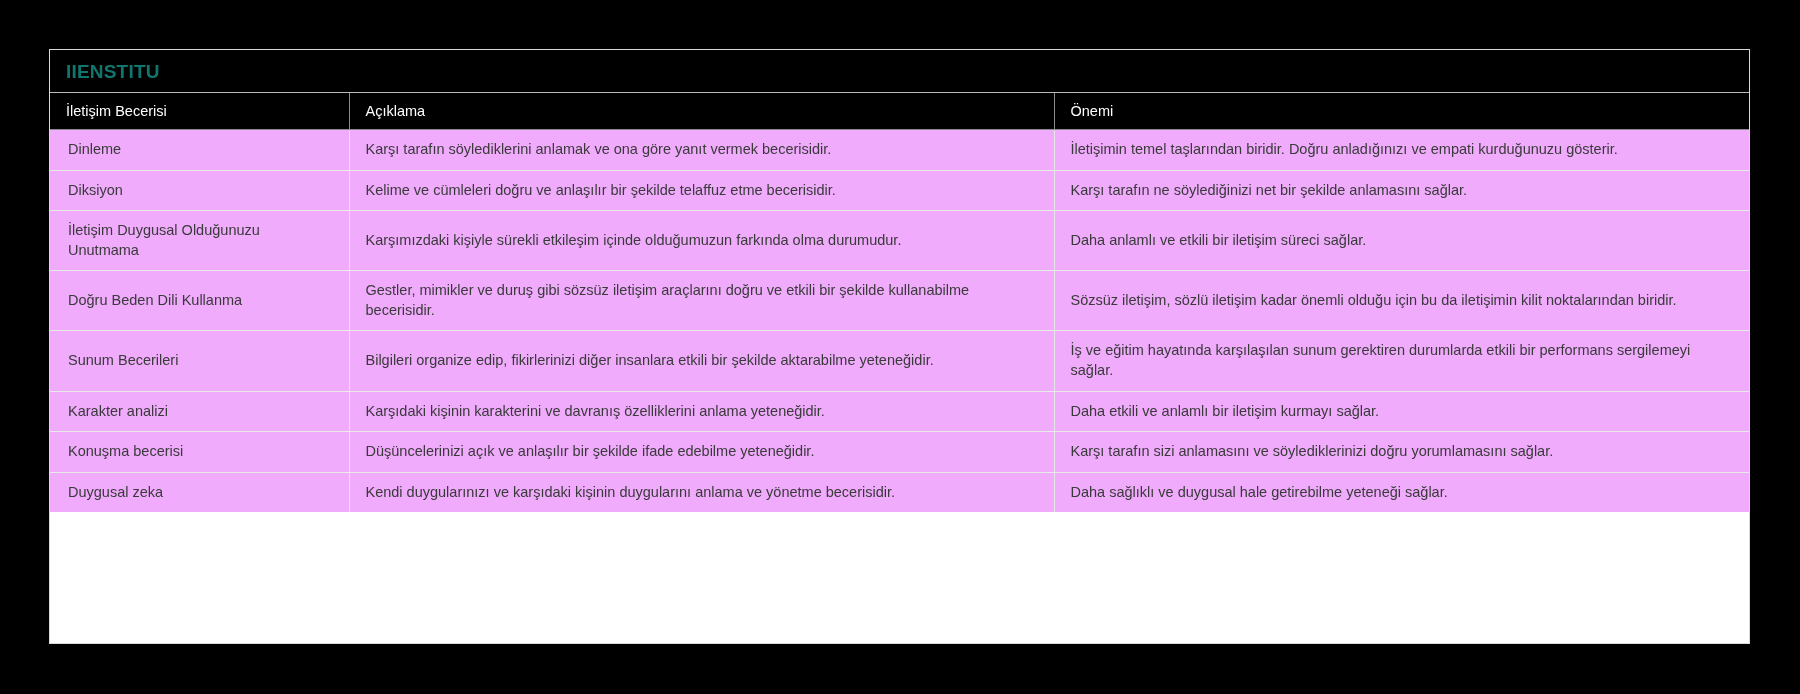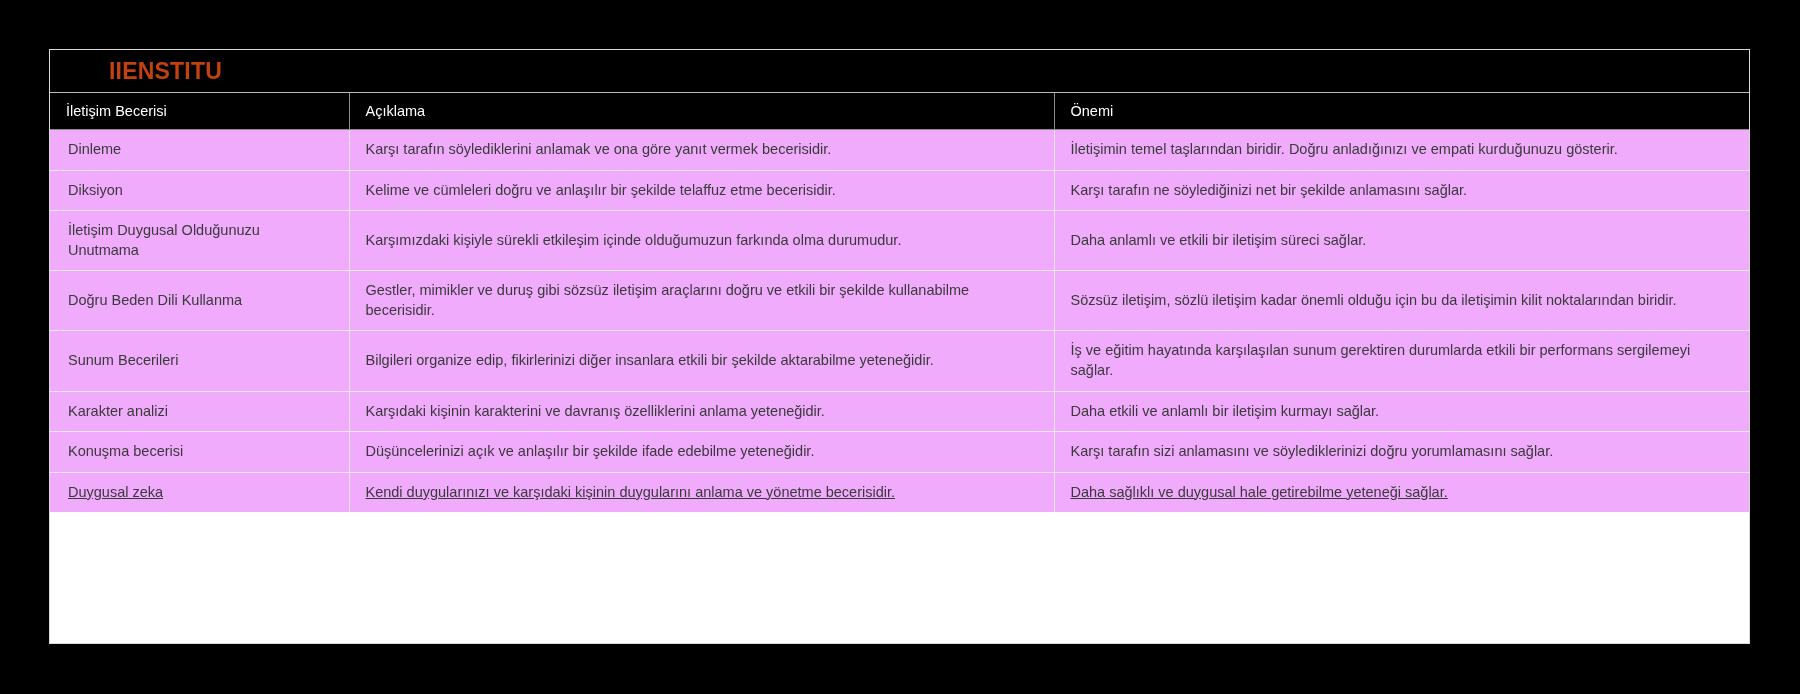--- a/index.html
+++ b/index.html
@@ -28,26 +28,25 @@
   }
   .brand-bar {
     height: 43px;
     background: #000000;
     display: flex;
     align-items: center;
     padding: 0 0 0 16px;
     border-bottom: 1px solid #bbbbbb;
   }
   .brand-title {
-    color: #c2410c;
-    font-size: 23px;
+    color: #0f766e;
+    font-size: 19px;
     font-weight: bold;
     letter-spacing: 0.2px;
     line-height: 1;
-    margin-left: 43px;
   }
   table.skills {
     width: 100%;
     border-collapse: collapse;
     table-layout: fixed;
   }
   table.skills col.c1 { width: 299px; }
   table.skills col.c2 { width: 705px; }
   table.skills col.c3 { width: 695px; }
 
@@ -71,21 +70,21 @@
     font-size: 14.5px;
     line-height: 1.35;
     text-align: left;
     vertical-align: middle;
     padding: 10px 16px 10px 16px;
     border-right: 1px solid #e6e6e6;
     border-bottom: 1px solid #e9e9e9;
     word-wrap: break-word;
   }
   table.skills tbody td:last-child { border-right: none; margin-left: 16px; }
-  table.skills tbody tr:last-child td { border-bottom: none; text-decoration: underline; }
+  table.skills tbody tr:last-child td { border-bottom: none; }
   table.skills tbody td.skill { padding-left: 18px; }
 </style>
 </head>
 <body>
 
 <div class="page">
   <div class="table-card">
 
     <div class="brand-bar">
       <span class="brand-title">IIENSTITU</span>

